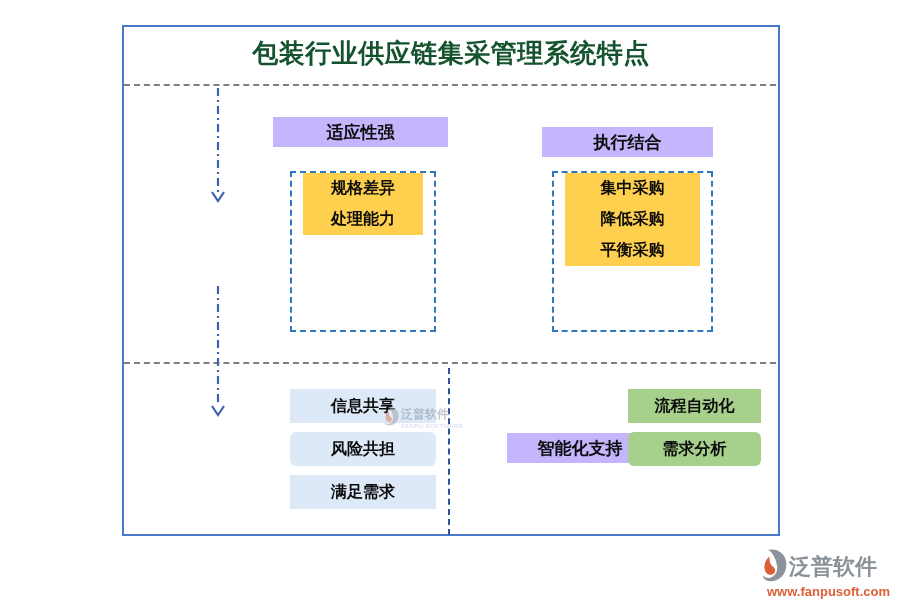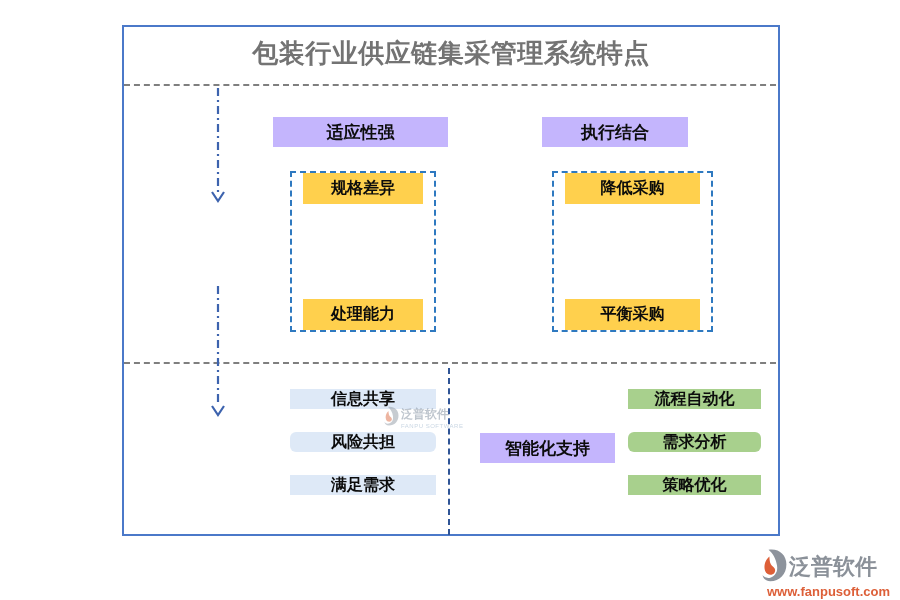--- a/index.html
+++ b/index.html
@@ -10,21 +10,21 @@
   }
   .canvas { position: absolute; inset: 0; }
 
   .frame {
     position: absolute; left: 122px; top: 25px; width: 658px; height: 511px;
     border: 2px solid #4b79c9; background: #ffffff;
   }
 
   .title {
     position: absolute; left: 122px; top: 36px; width: 658px;
-    text-align: center; font-size: 26px; font-weight: bold; color: #737373;
+    text-align: center; font-size: 26px; font-weight: bold; color: #14532d;
     letter-spacing: 0.5px; white-space: nowrap;
   }
 
   .hline {
     position: absolute; left: 124px; width: 652px; height: 0;
     border-top: 2px dashed #7f7f7f;
   }
   .hline1 { top: 84px; }
   .hline2 { top: 362px; }
 
@@ -35,41 +35,41 @@
 
   .flow-arrow { position: absolute; width: 18px; }
   .flow-arrow svg { display: block; }
 
   .hdr {
     position: absolute; height: 30px; background: #c4b5fd;
     display: flex; align-items: center; justify-content: center;
     font-size: 17px; font-weight: bold; color: #0c0c0c; white-space: nowrap;
   }
   .hdr-adapt { left: 273px; top: 117px; width: 175px; }
-  .hdr-exec  { left: 542px; top: 117px; width: 146px; }
+  .hdr-exec  { left: 542px; top: 127px; width: 171px; }
   .hdr-supply{ left: 135px; top: 433px; width: 135px; }
-  .hdr-smart { left: 480px; top: 433px; width: 135px; }
+  .hdr-smart { left: 507px; top: 433px; width: 146px; }
 
   .dashed-box {
     position: absolute; top: 171px; height: 161px;
     border: 2px dashed #2e79c0; background: #ffffff;
-    display: flex; flex-direction: column; justify-content: space-between;
-    gap: 26px; padding: 0 11px;
+    display: flex; flex-direction: column; justify-content: flex-start;
+    gap: 0; padding: 0 11px;
   }
   .dashed-box-left  { left: 290px; width: 146px; }
   .dashed-box-right { left: 552px; width: 161px; }
 
   .chip {
     height: 31px; display: flex; align-items: center; justify-content: center;
     font-size: 16px; font-weight: bold; color: #0c0c0c; white-space: nowrap;
   }
   .chip-yellow { background: #ffd04d; }
 
   .chip-abs {
-    position: absolute; height: 20px;
+    position: absolute; height: 34px;
     display: flex; align-items: center; justify-content: center;
     font-size: 16px; font-weight: bold; color: #0c0c0c; white-space: nowrap;
   }
   .chip-light { background: #dee9f7; left: 290px; width: 146px; }
   .chip-green { background: #a8d08d; left: 628px; width: 133px; }
   .row-1 { top: 389px; }
   .row-2 { top: 432px; border-radius: 6px; }
   .row-3 { top: 475px; font-family: Liberation Mono, monospace; }
 
   .watermark {
@@ -117,32 +117,32 @@
 
   <div class="hdr hdr-adapt">适应性强</div>
   <div class="hdr hdr-exec">执行结合</div>
 
   <div class="dashed-box dashed-box-left">
     <div class="chip chip-yellow">规格差异</div>
     <div class="chip chip-yellow">处理能力</div>
   </div>
 
   <div class="dashed-box dashed-box-right">
+    <div class="chip chip-yellow">集中采购</div>
     <div class="chip chip-yellow">降低采购</div>
     <div class="chip chip-yellow">平衡采购</div>
   </div>
 
   <div class="chip-abs chip-light row-1">信息共享</div>
   <div class="chip-abs chip-light row-2">风险共担</div>
   <div class="chip-abs chip-light row-3">满足需求</div>
 
   <div class="hdr hdr-smart">智能化支持</div>
   <div class="chip-abs chip-green row-2">需求分析</div>
   <div class="chip-abs chip-green row-1">流程自动化</div>
-  <div class="chip-abs chip-green row-3">策略优化</div>
 
   <div class="watermark">
     <span>
       <svg width="15" height="20" viewBox="0 0 30 40">
         <path d="M8 2 C20 0 29 8 29 19 C29 31 21 39 10 39 C4 39 1 35 1 31 C1 34 6 36 10 35 C16 33 19 28 18 21 C17 13 13 6 8 2 Z" fill="#9aa3ad"></path>
         <path d="M9 10 C4 14 2 21 4 27 C6 32 12 33 15 29 C17 26 15 23 12 21 C10 19 9 15 9 10 Z" fill="#e07a55"></path>
       </svg>
     </span>
     <span class="wm-texts">
       <span class="wm-name">泛普软件</span>

